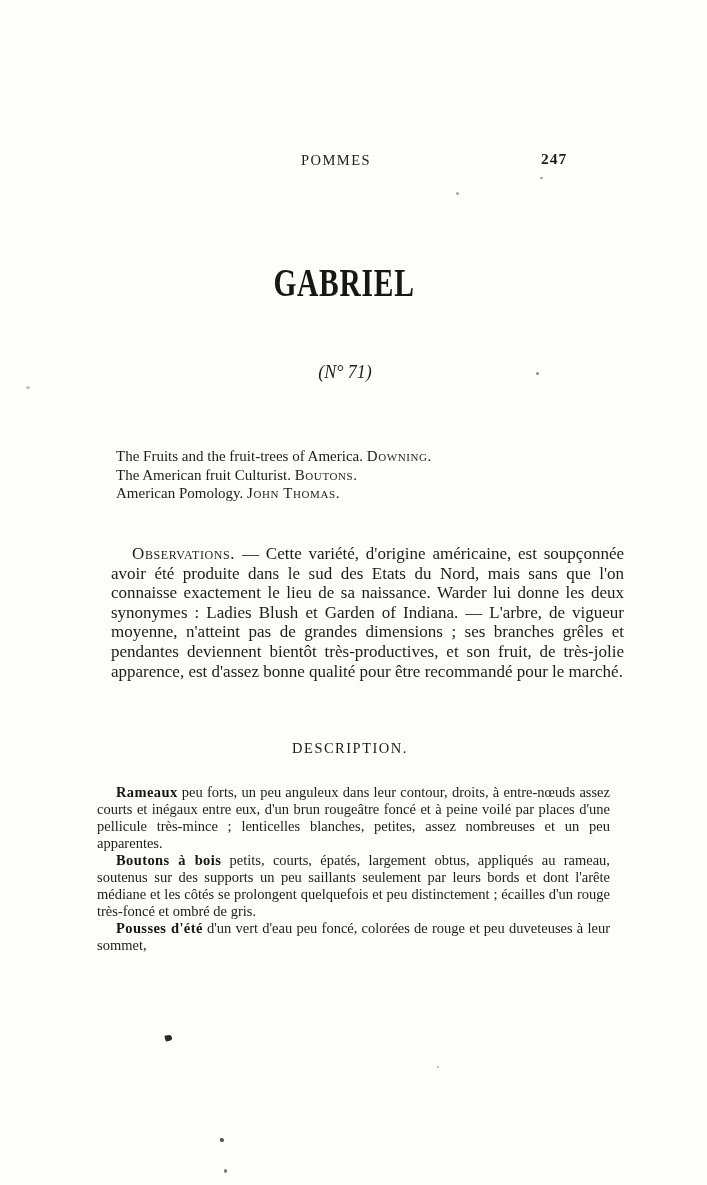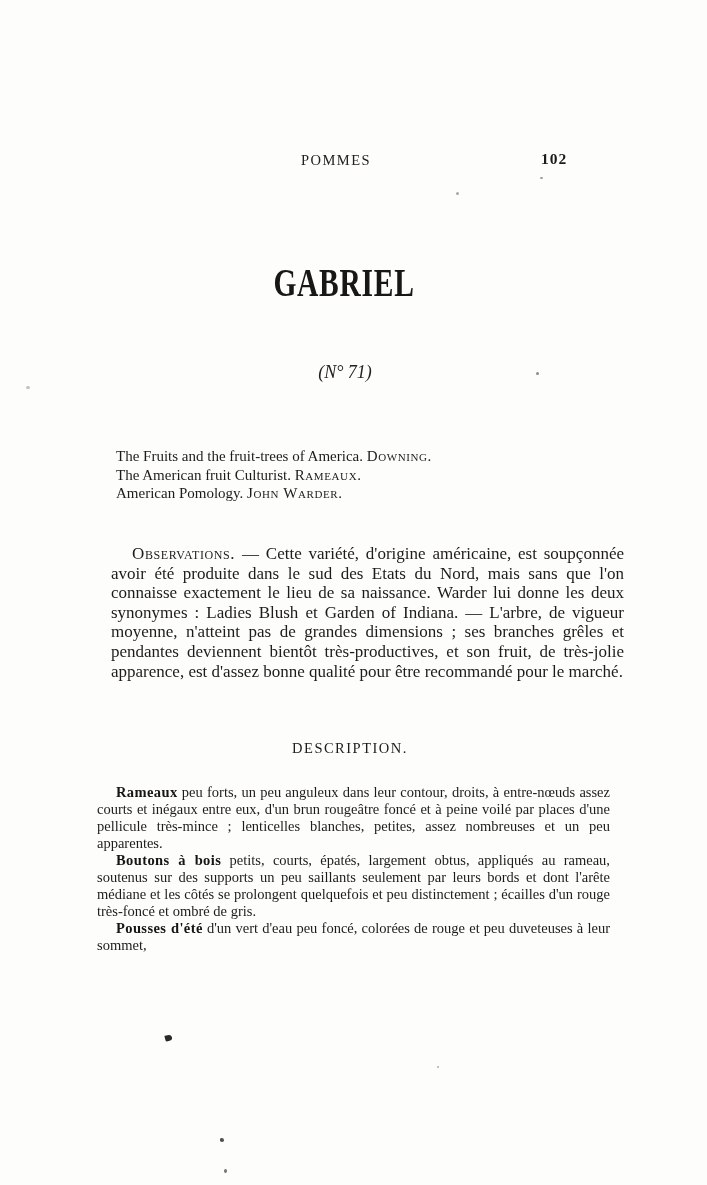--- a/index.html
+++ b/index.html
@@ -106,30 +106,30 @@
   .speck-f { left: 220px; top: 1138px; width: 4px; height: 4px; border-radius: 40% 60% 50% 50%; background: #55524e; }
   .speck-g { left: 224px; top: 1169px; width: 3px; height: 4px; border-radius: 50%; background: #77736e; }
   .speck-h { left: 26px; top: 386px; width: 4px; height: 3px; border-radius: 50%; background: #c4c1bc; }
 </style>
 </head>
 <body>
 
 <div class="page">
 
   <div class="running-title">POMMES</div>
-  <div class="page-number">102</div>
+  <div class="page-number">247</div>
 
   <h1 class="variety-title">GABRIEL</h1>
 
   <div class="variety-number">(N° 71)</div>
 
   <div class="references">
     <div><span class="ref-title">The Fruits and the fruit-trees of America.</span> <span class="sc">Downing.</span></div>
-    <div><span class="ref-title">The American fruit Culturist.</span> <span class="sc">Rameaux.</span></div>
-    <div><span class="ref-title">American Pomology.</span> <span class="sc">John Warder.</span></div>
+    <div><span class="ref-title">The American fruit Culturist.</span> <span class="sc">Boutons.</span></div>
+    <div><span class="ref-title">American Pomology.</span> <span class="sc">John Thomas.</span></div>
   </div>
 
   <p class="observations"><span class="sc">Observations.</span><span> — Cette variété, d'origine américaine, est soupçonnée avoir été produite dans le sud des Etats du Nord, mais sans que l'on connaisse exactement le lieu de sa naissance. Warder lui donne les deux synonymes : Ladies Blush et Garden of Indiana. — L'arbre, de vigueur moyenne, n'atteint pas de grandes dimensions ; ses branches grêles et pendantes deviennent bientôt très-productives, et son fruit, de très-jolie apparence, est d'assez bonne qualité pour être recommandé pour le marché.</span></p>
 
   <div class="description-heading">DESCRIPTION.</div>
 
   <div class="description-block">
     <p><span class="lead">Rameaux</span><span> peu forts, un peu anguleux dans leur contour, droits, à entre-nœuds assez courts et inégaux entre eux, d'un brun rougeâtre foncé et à peine voilé par places d'une pellicule très-mince ; lenticelles blanches, petites, assez nombreuses et un peu apparentes.</span></p>
     <p><span class="lead">Boutons à bois</span><span> petits, courts, épatés, largement obtus, appliqués au rameau, soutenus sur des supports un peu saillants seulement par leurs bords et dont l'arête médiane et les côtés se prolongent quelquefois et peu distinctement ; écailles d'un rouge très-foncé et ombré de gris.</span></p>
     <p><span class="lead">Pousses d'été</span><span> d'un vert d'eau peu foncé, colorées de rouge et peu duveteuses à leur sommet,</span></p>

